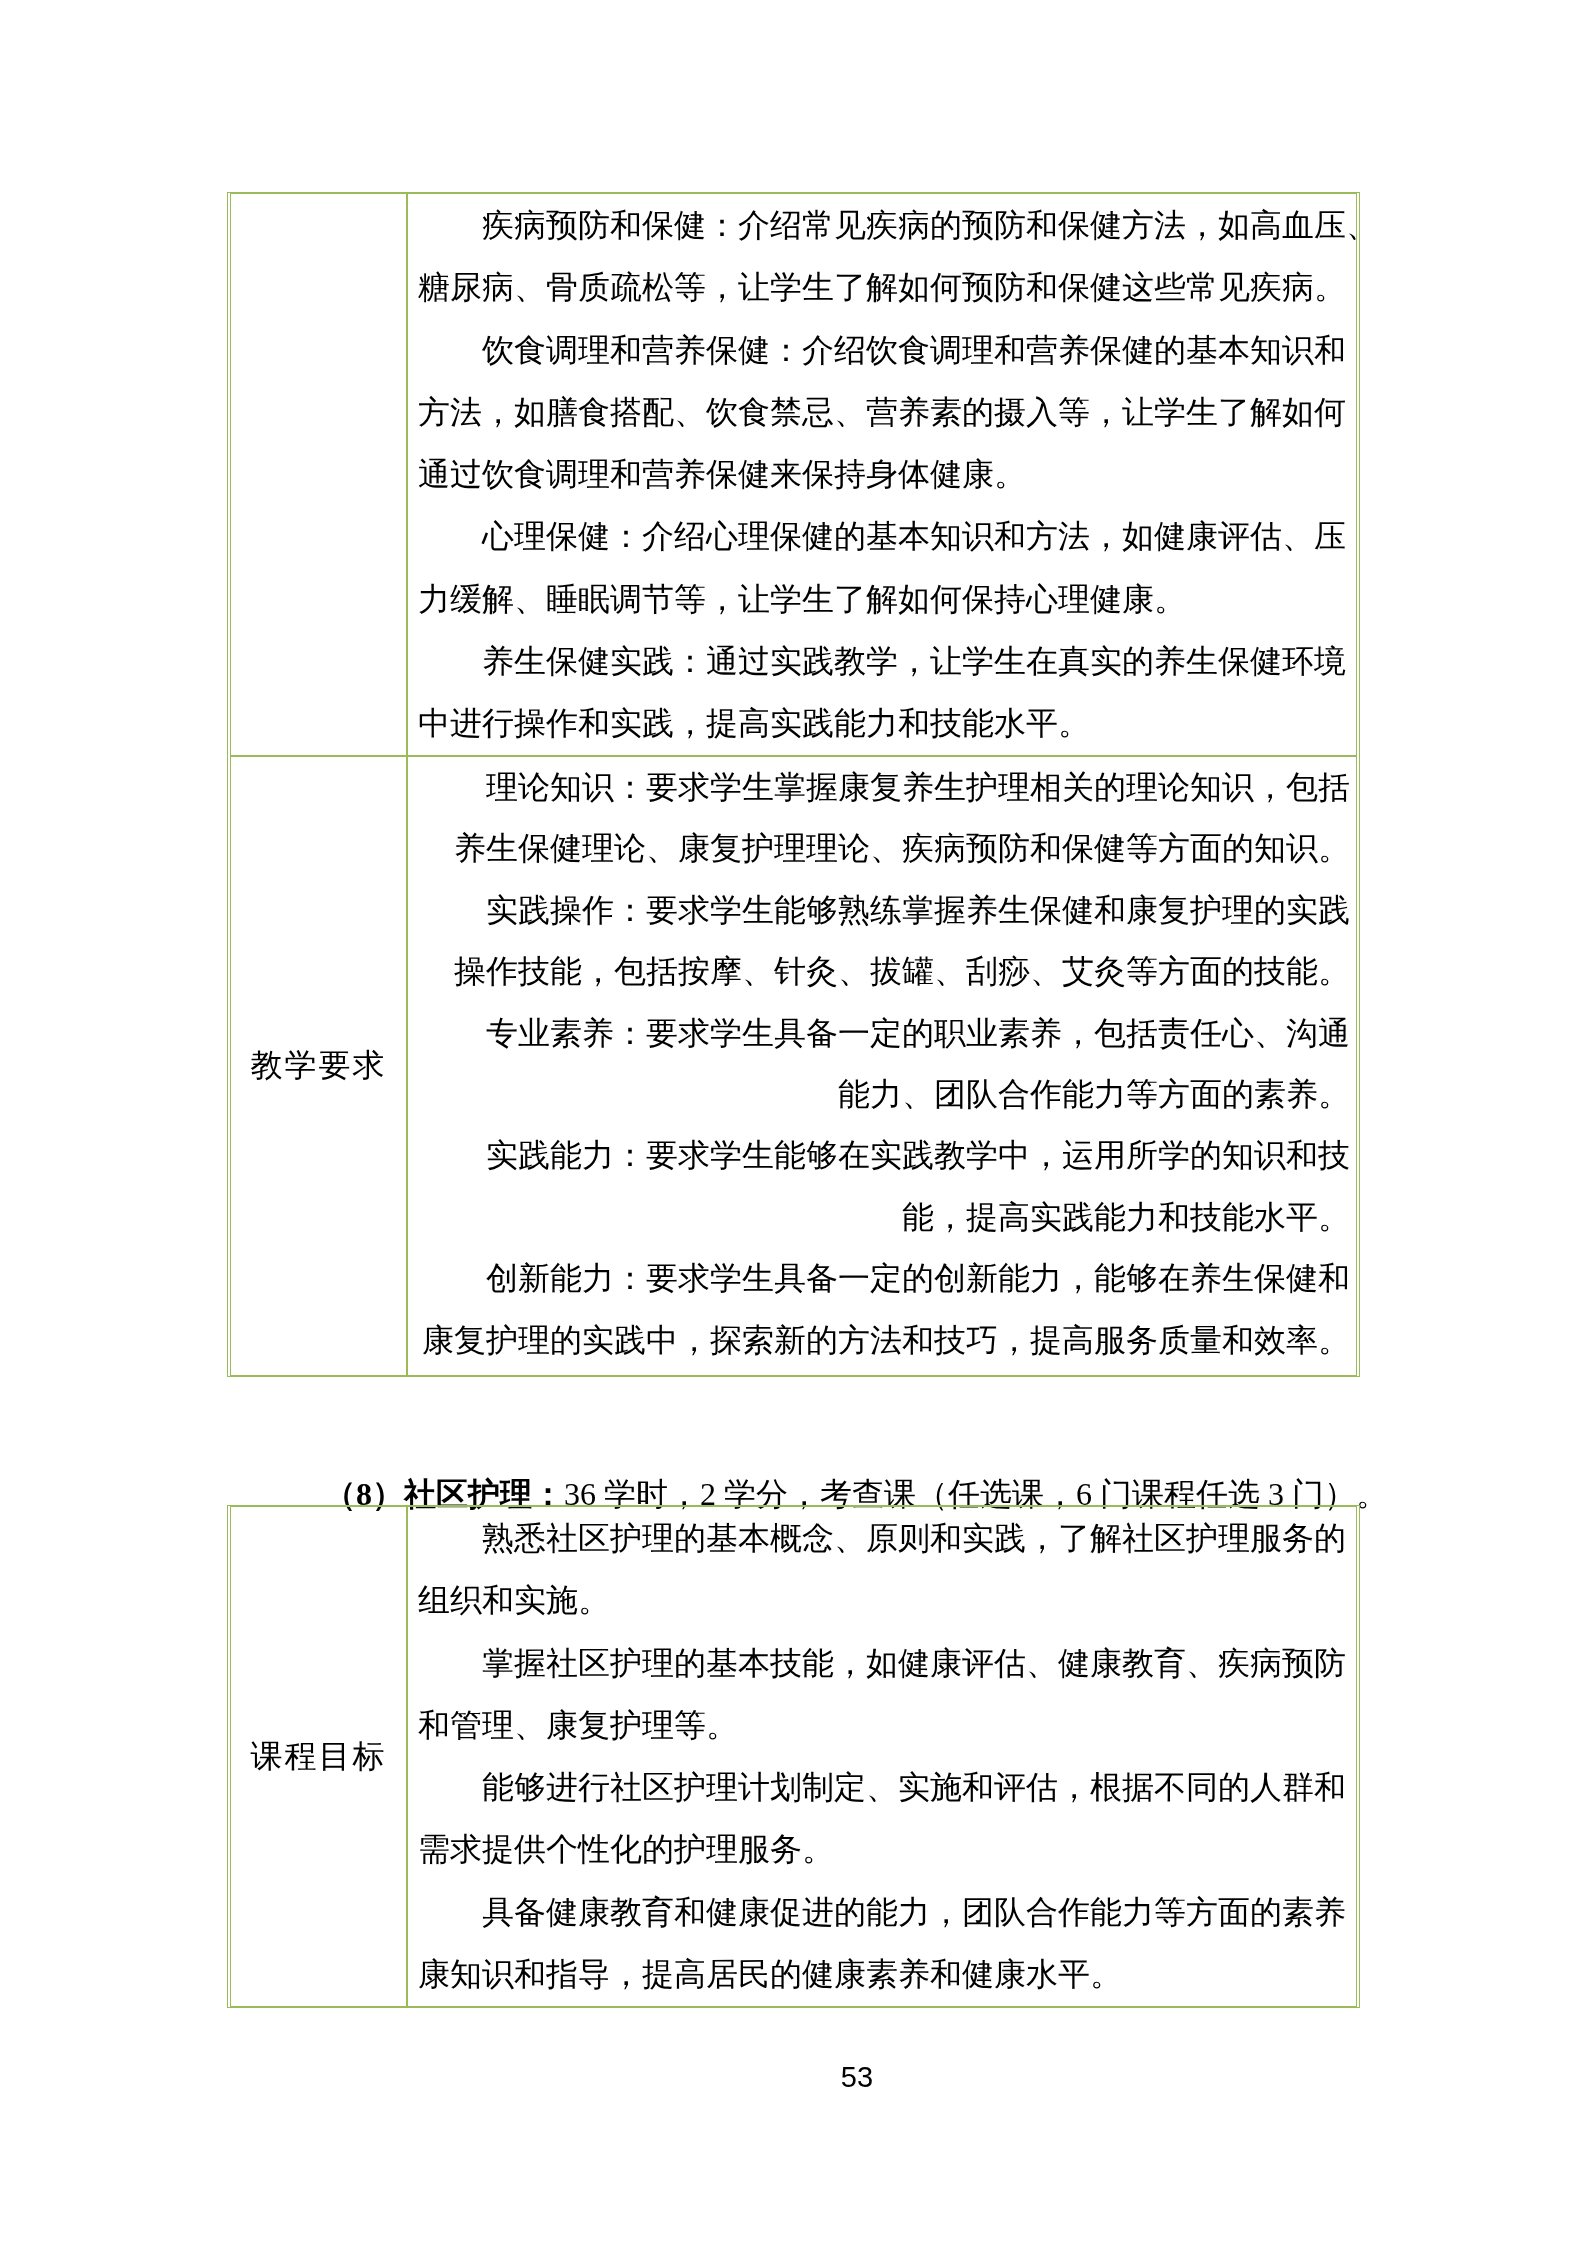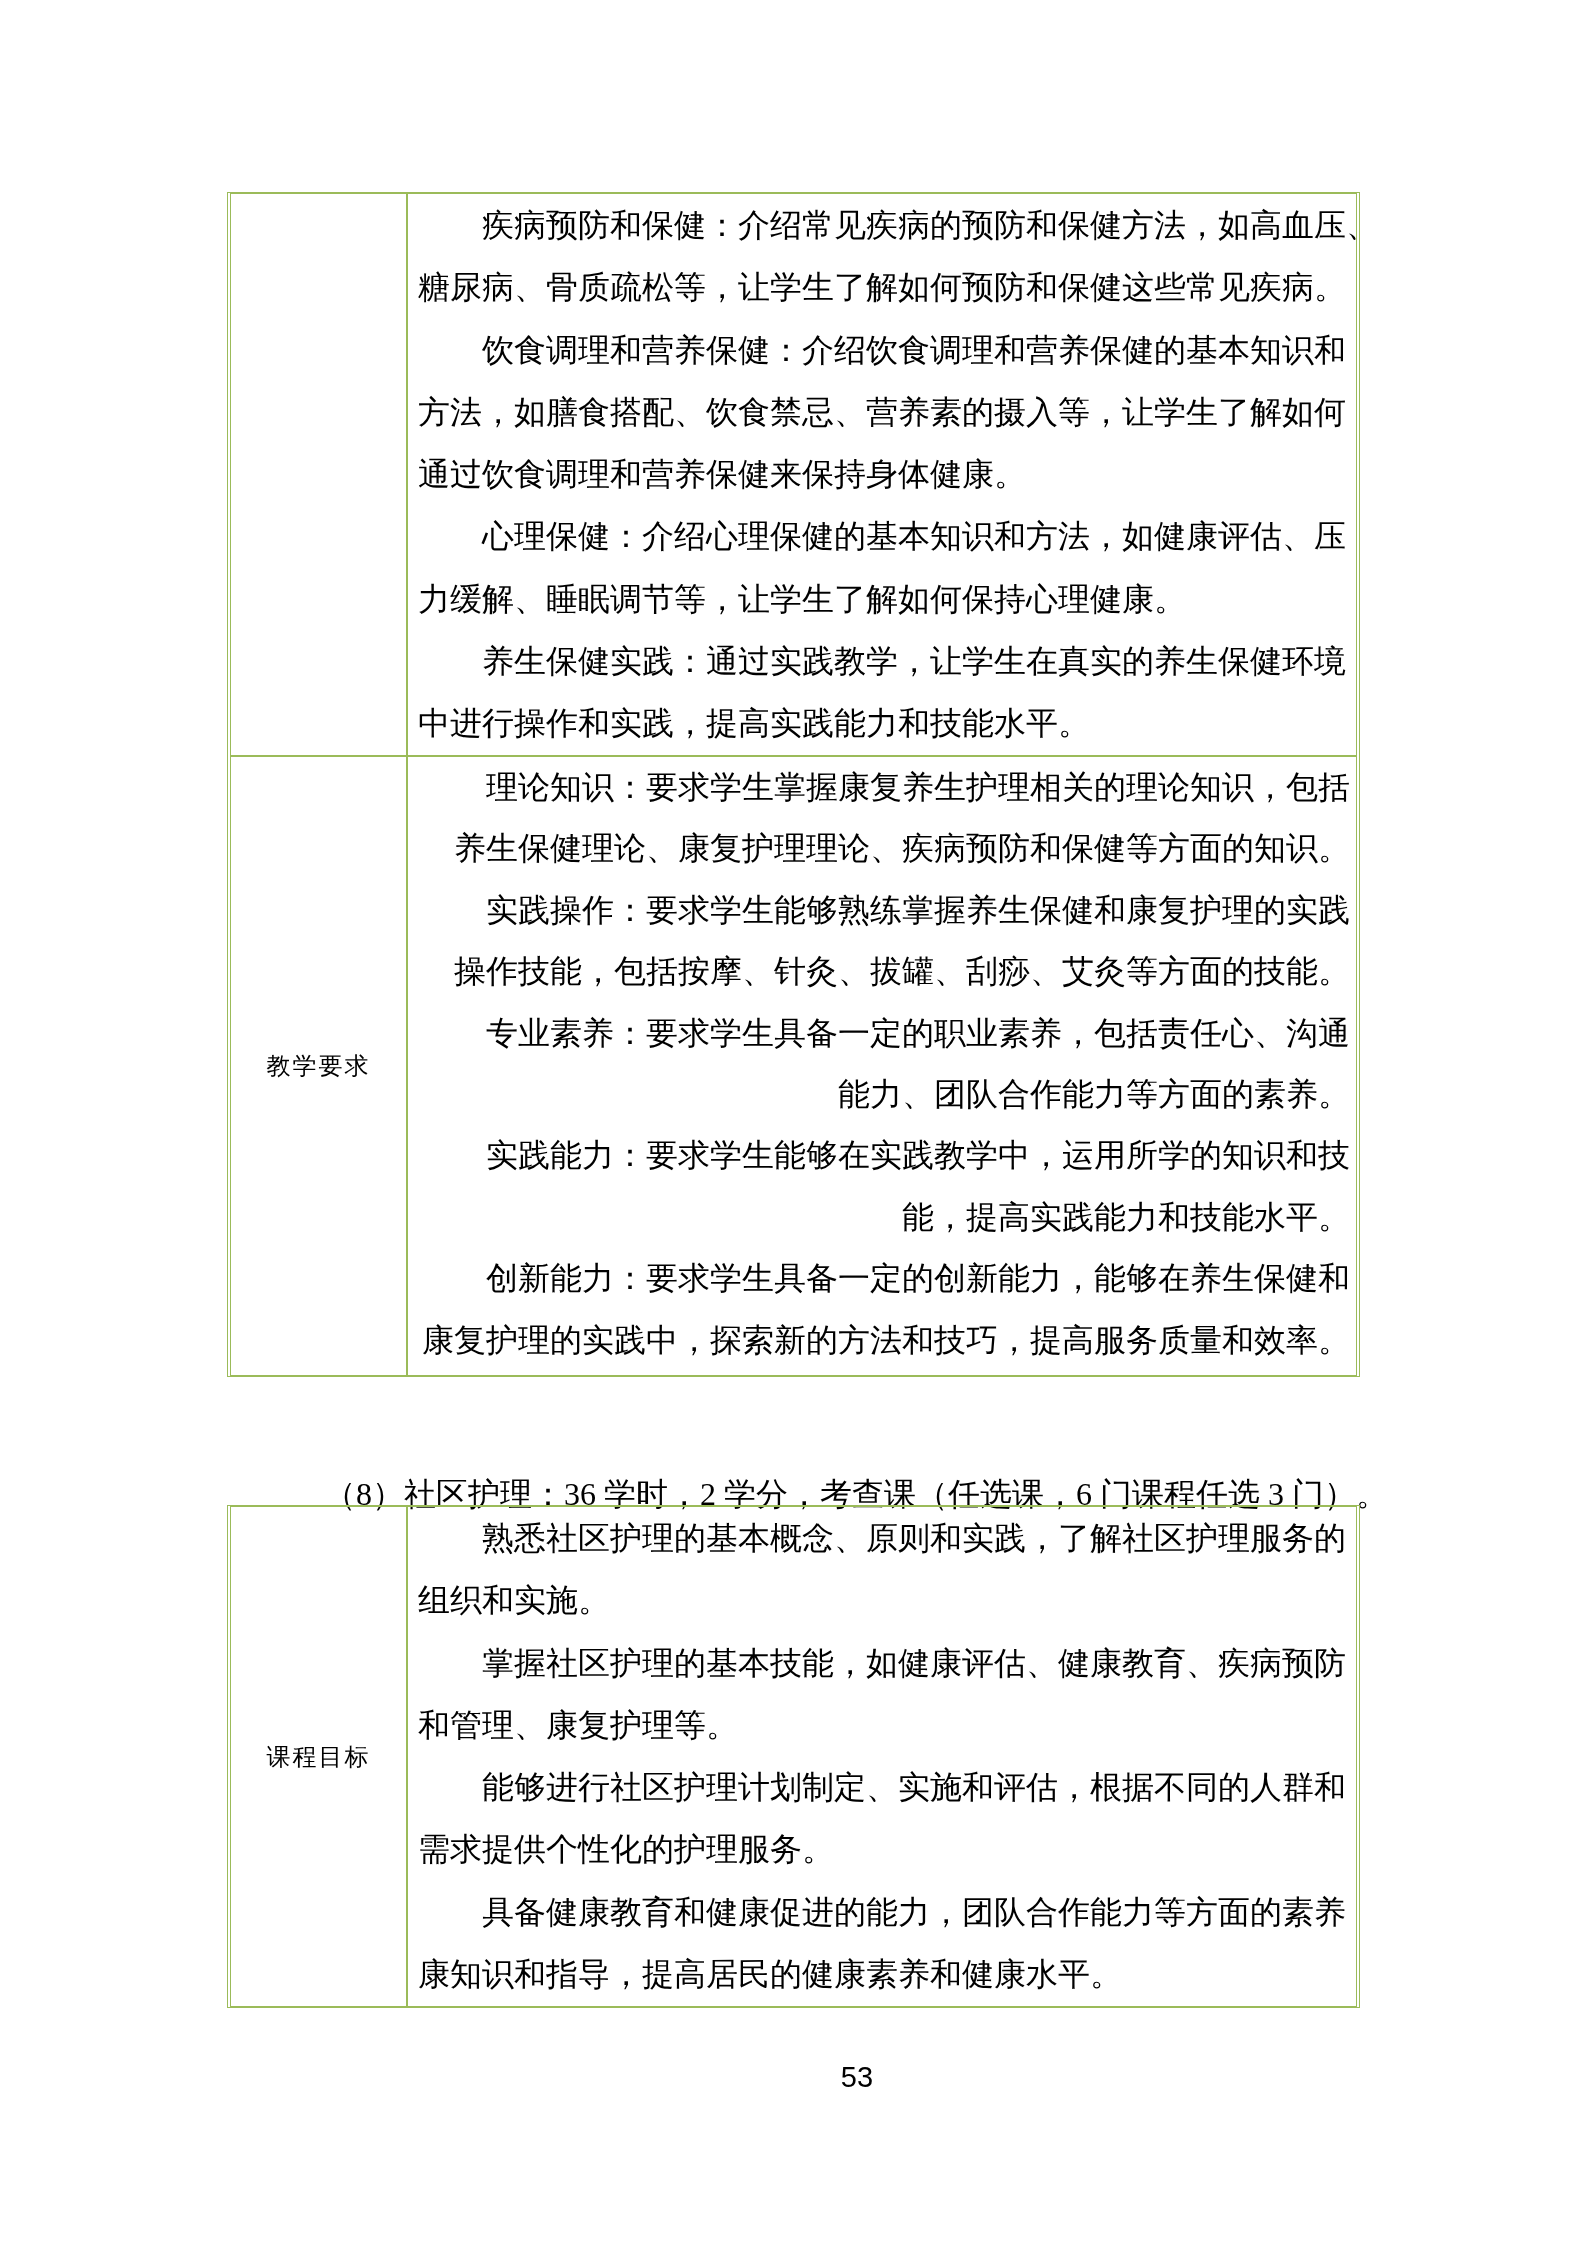--- a/index.html
+++ b/index.html
@@ -24,21 +24,21 @@
     display: grid;
     grid-template-columns: 177px 1fr;
   }
   #tbl1 { top: 192px; height: 1185px; grid-template-rows: 561px 1fr; }
   #tbl2 { top: 1505px; height: 503px; grid-template-rows: 1fr; }
   .label-cell {
     border-right: 2px solid var(--border-color, #9bbb59);
     display: flex;
     align-items: center;
     justify-content: center;
-    font-size: 24px;
+    font-size: 32px;
     letter-spacing: 2px;
     overflow: hidden;
   }
   .content-cell {
     padding: 0 6px 0 10px;
     overflow: hidden;
   }
   .row2 { border-top: 2px solid var(--border-color, #9bbb59); }
   .line { font-size: 32px; white-space: nowrap; }
   .line.indent { padding-left: 64px; }
@@ -48,21 +48,21 @@
   .para {
     position: absolute;
     left: 227px;
     top: 1432px;
     width: 1133px;
     font-size: 32px;
     line-height: 60px;
     text-indent: 97px;
     white-space: nowrap;
   }
-  .para .lead { font-weight: normal; }
+  .para .lead { font-weight: bold; }
   .pageno {
     position: absolute;
     top: 2058px;
     left: 857px;
     transform: translateX(-50%);
     font-family: "Liberation Sans", "DejaVu Sans", sans-serif;
     font-size: 29px;
     line-height: 38px;
   }
 </style>

